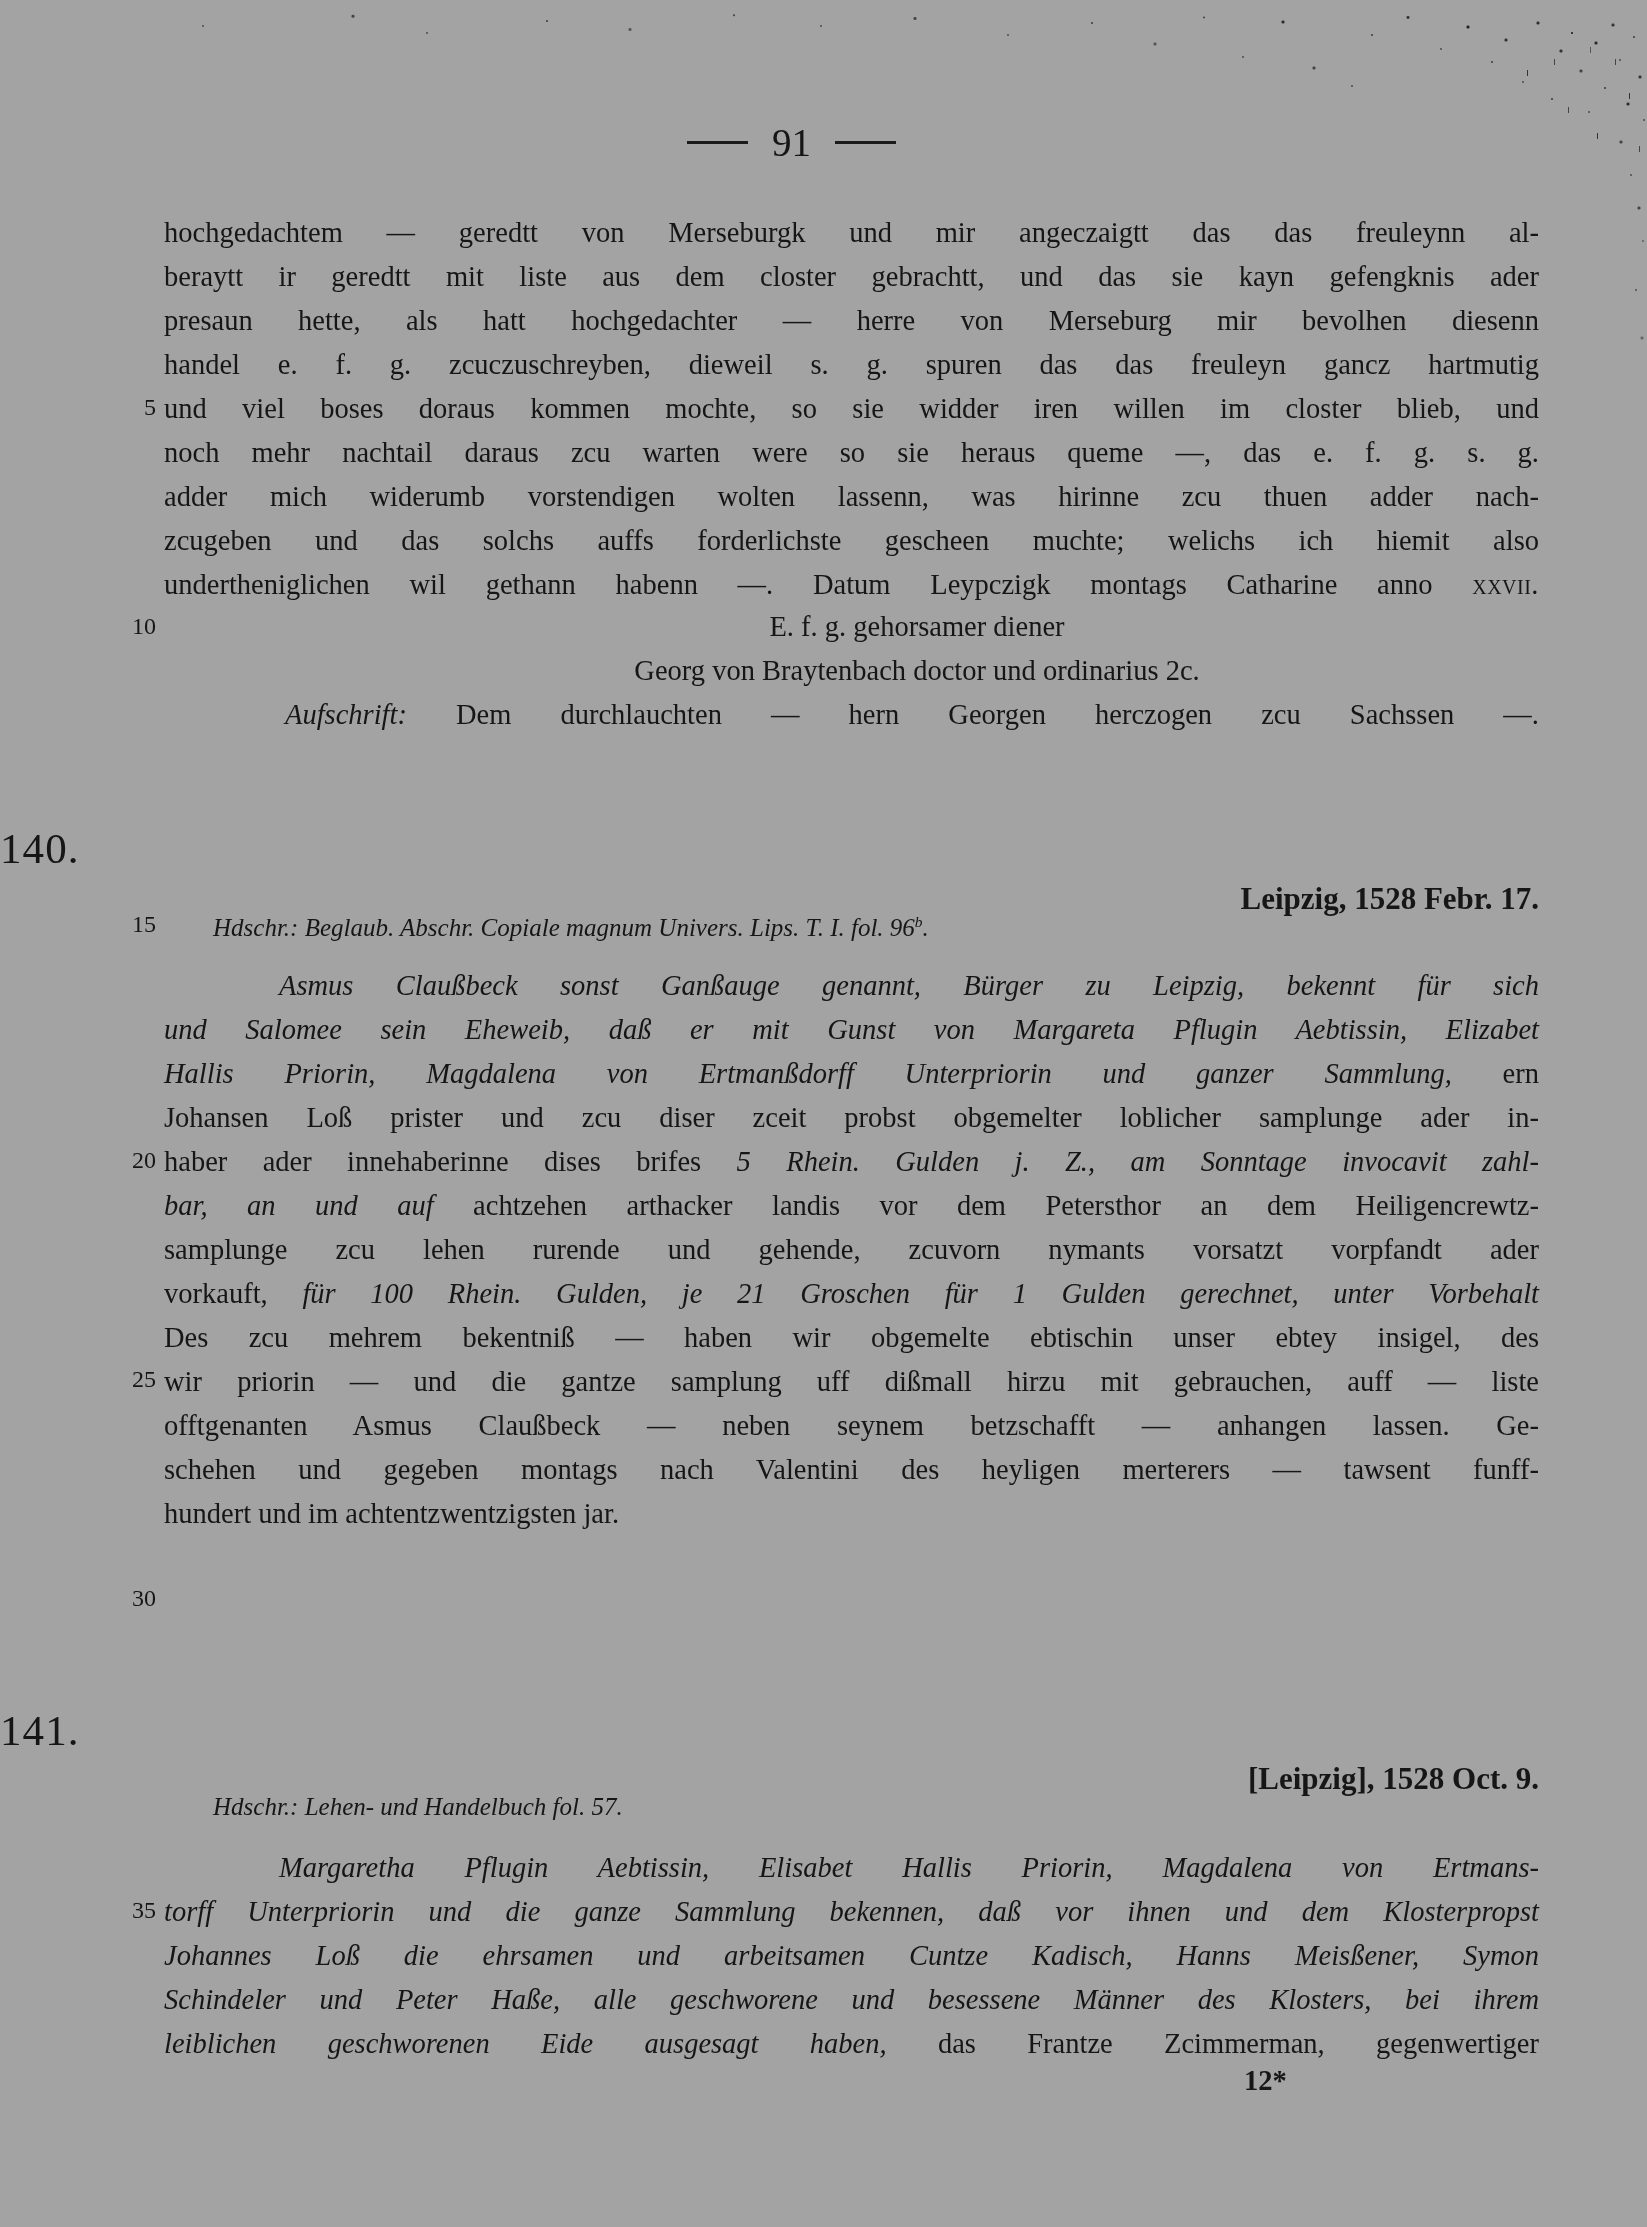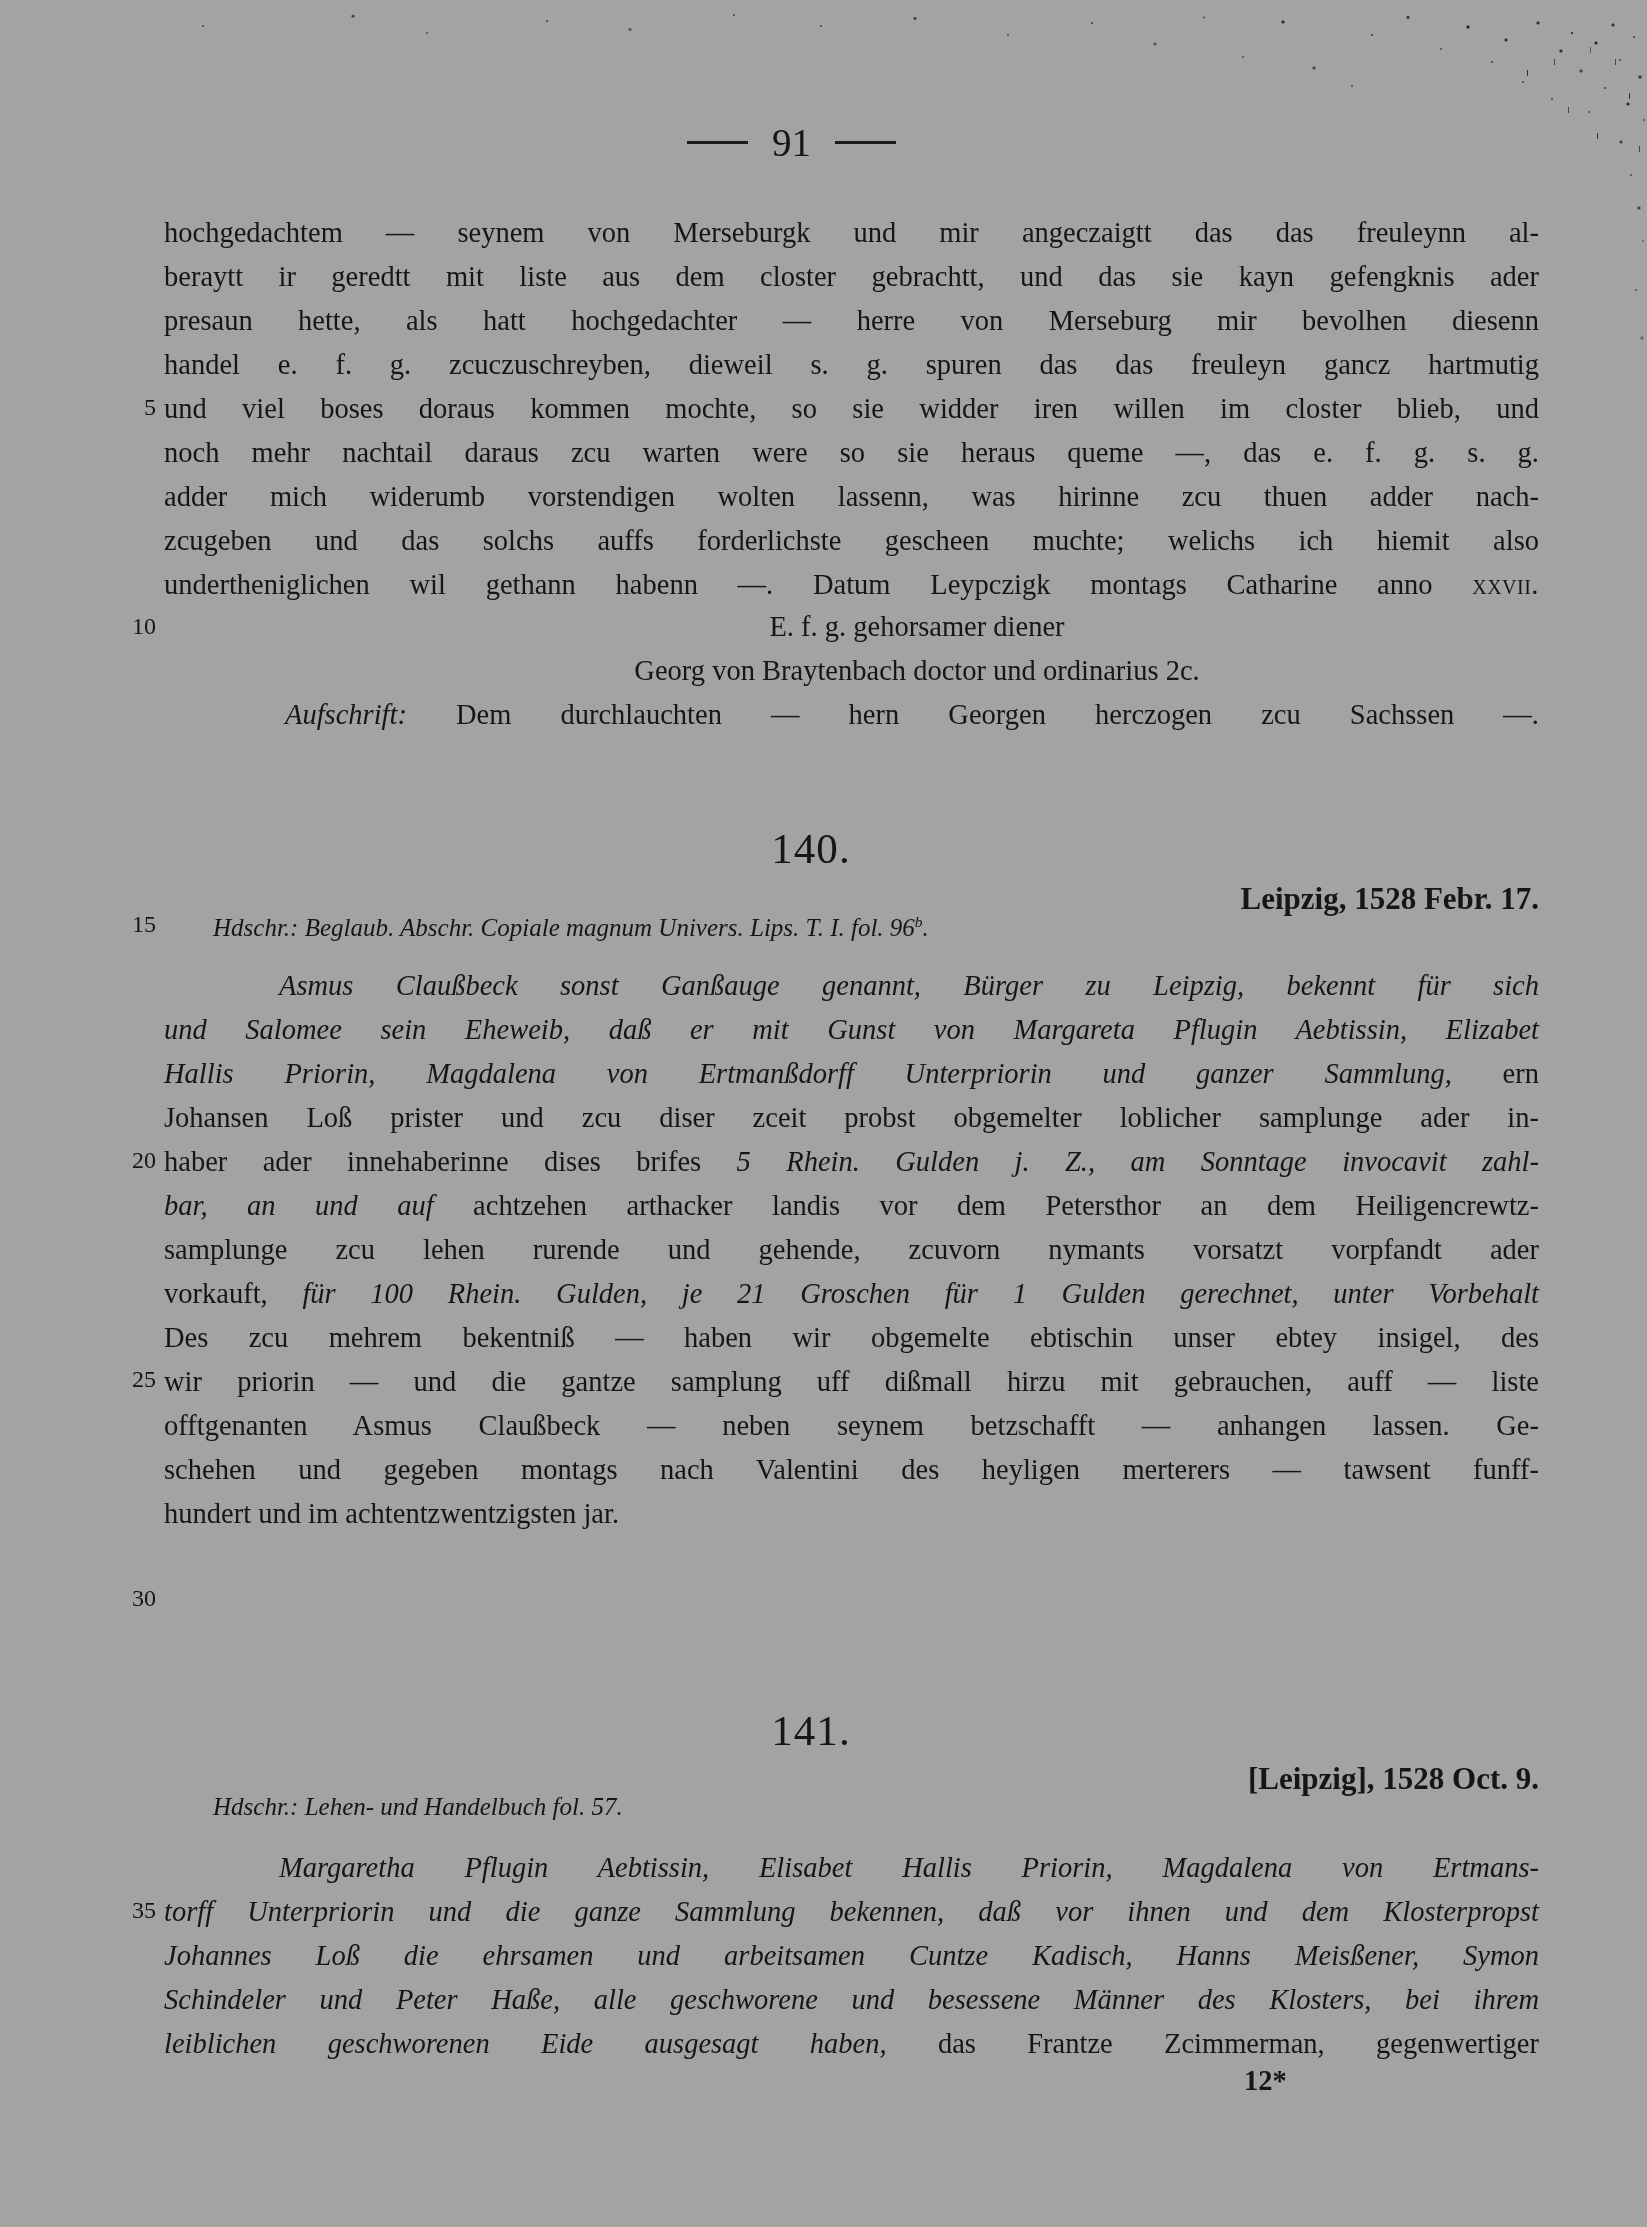--- a/index.html
+++ b/index.html
@@ -41,21 +41,21 @@
     font-size:28.5px;line-height:44px;
     text-align:justify;text-align-last:justify;
   }
   .tline.first{padding-left:115px;}
   .tline.end{text-align-last:left;}
   .it{font-style:italic;}
   .sc{font-variant:small-caps;letter-spacing:0.5px;}
   .closing{position:absolute;left:164px;width:1375px;padding-left:131px;box-sizing:border-box;
     font-size:28.5px;line-height:44px;text-align:center;}
   .aufschrift .tline{padding-left:121px;}
-  .entry-heading{position:absolute;left:0;width:1622px;text-align:center;
+  .entry-heading{position:absolute;left:0;width:1622px;
     font-size:43px;line-height:49px;letter-spacing:1.1px;}
   .entry-date{position:absolute;left:164px;width:1375px;text-align:right;
     font-size:31px;line-height:38px;font-weight:bold;}
   .hdschr{position:absolute;left:164px;width:1375px;padding-left:49px;box-sizing:border-box;
     font-size:25px;line-height:33px;font-style:italic;}
   .hdschr sup{font-size:0.62em;vertical-align:super;}
   .margin-num{position:absolute;left:93px;width:63px;text-align:right;
     font-size:24px;line-height:33px;}
   .footer-mark{position:absolute;left:1244px;top:2064px;width:110px;
     font-size:28.5px;line-height:33px;font-weight:bold;}
@@ -76,21 +76,21 @@
 
   <span class="margin-num" style="top:391px">5</span>
   <span class="margin-num" style="top:610px">10</span>
   <span class="margin-num" style="top:908px">15</span>
   <span class="margin-num" style="top:1144px">20</span>
   <span class="margin-num" style="top:1363px">25</span>
   <span class="margin-num" style="top:1582px">30</span>
   <span class="margin-num" style="top:1894px">35</span>
 
   <div class="block" style="top:211px">
-      <div class="tline"><span class="ro">hochgedachtem — seynem von Merseburgk und mir angeczaigtt das das freuleynn al-</span></div>
+      <div class="tline"><span class="ro">hochgedachtem — geredtt von Merseburgk und mir angeczaigtt das das freuleynn al-</span></div>
       <div class="tline"><span class="ro">beraytt ir geredtt mit liste aus dem closter gebrachtt, und das sie kayn gefengknis ader</span></div>
       <div class="tline"><span class="ro">presaun hette, als hatt hochgedachter — herre von Merseburg mir bevolhen diesenn</span></div>
       <div class="tline"><span class="ro">handel e. f. g. zcuczuschreyben, dieweil s. g. spuren das das freuleyn gancz hartmutig</span></div>
       <div class="tline"><span class="ro">und viel boses doraus kommen mochte, so sie widder iren willen im closter blieb, und</span></div>
       <div class="tline"><span class="ro">noch mehr nachtail daraus zcu warten were so sie heraus queme —, das e. f. g. s. g.</span></div>
       <div class="tline"><span class="ro">adder mich widerumb vorstendigen wolten lassenn, was hirinne zcu thuen adder nach-</span></div>
       <div class="tline"><span class="ro">zcugeben und das solchs auffs forderlichste gescheen muchte; welichs ich hiemit also</span></div>
       <div class="tline"><span class="ro">undertheniglichen wil gethann habenn —. Datum Leypczigk montags Catharine anno </span><span class="ro sc">xxvii.</span></div>
     </div>
 

